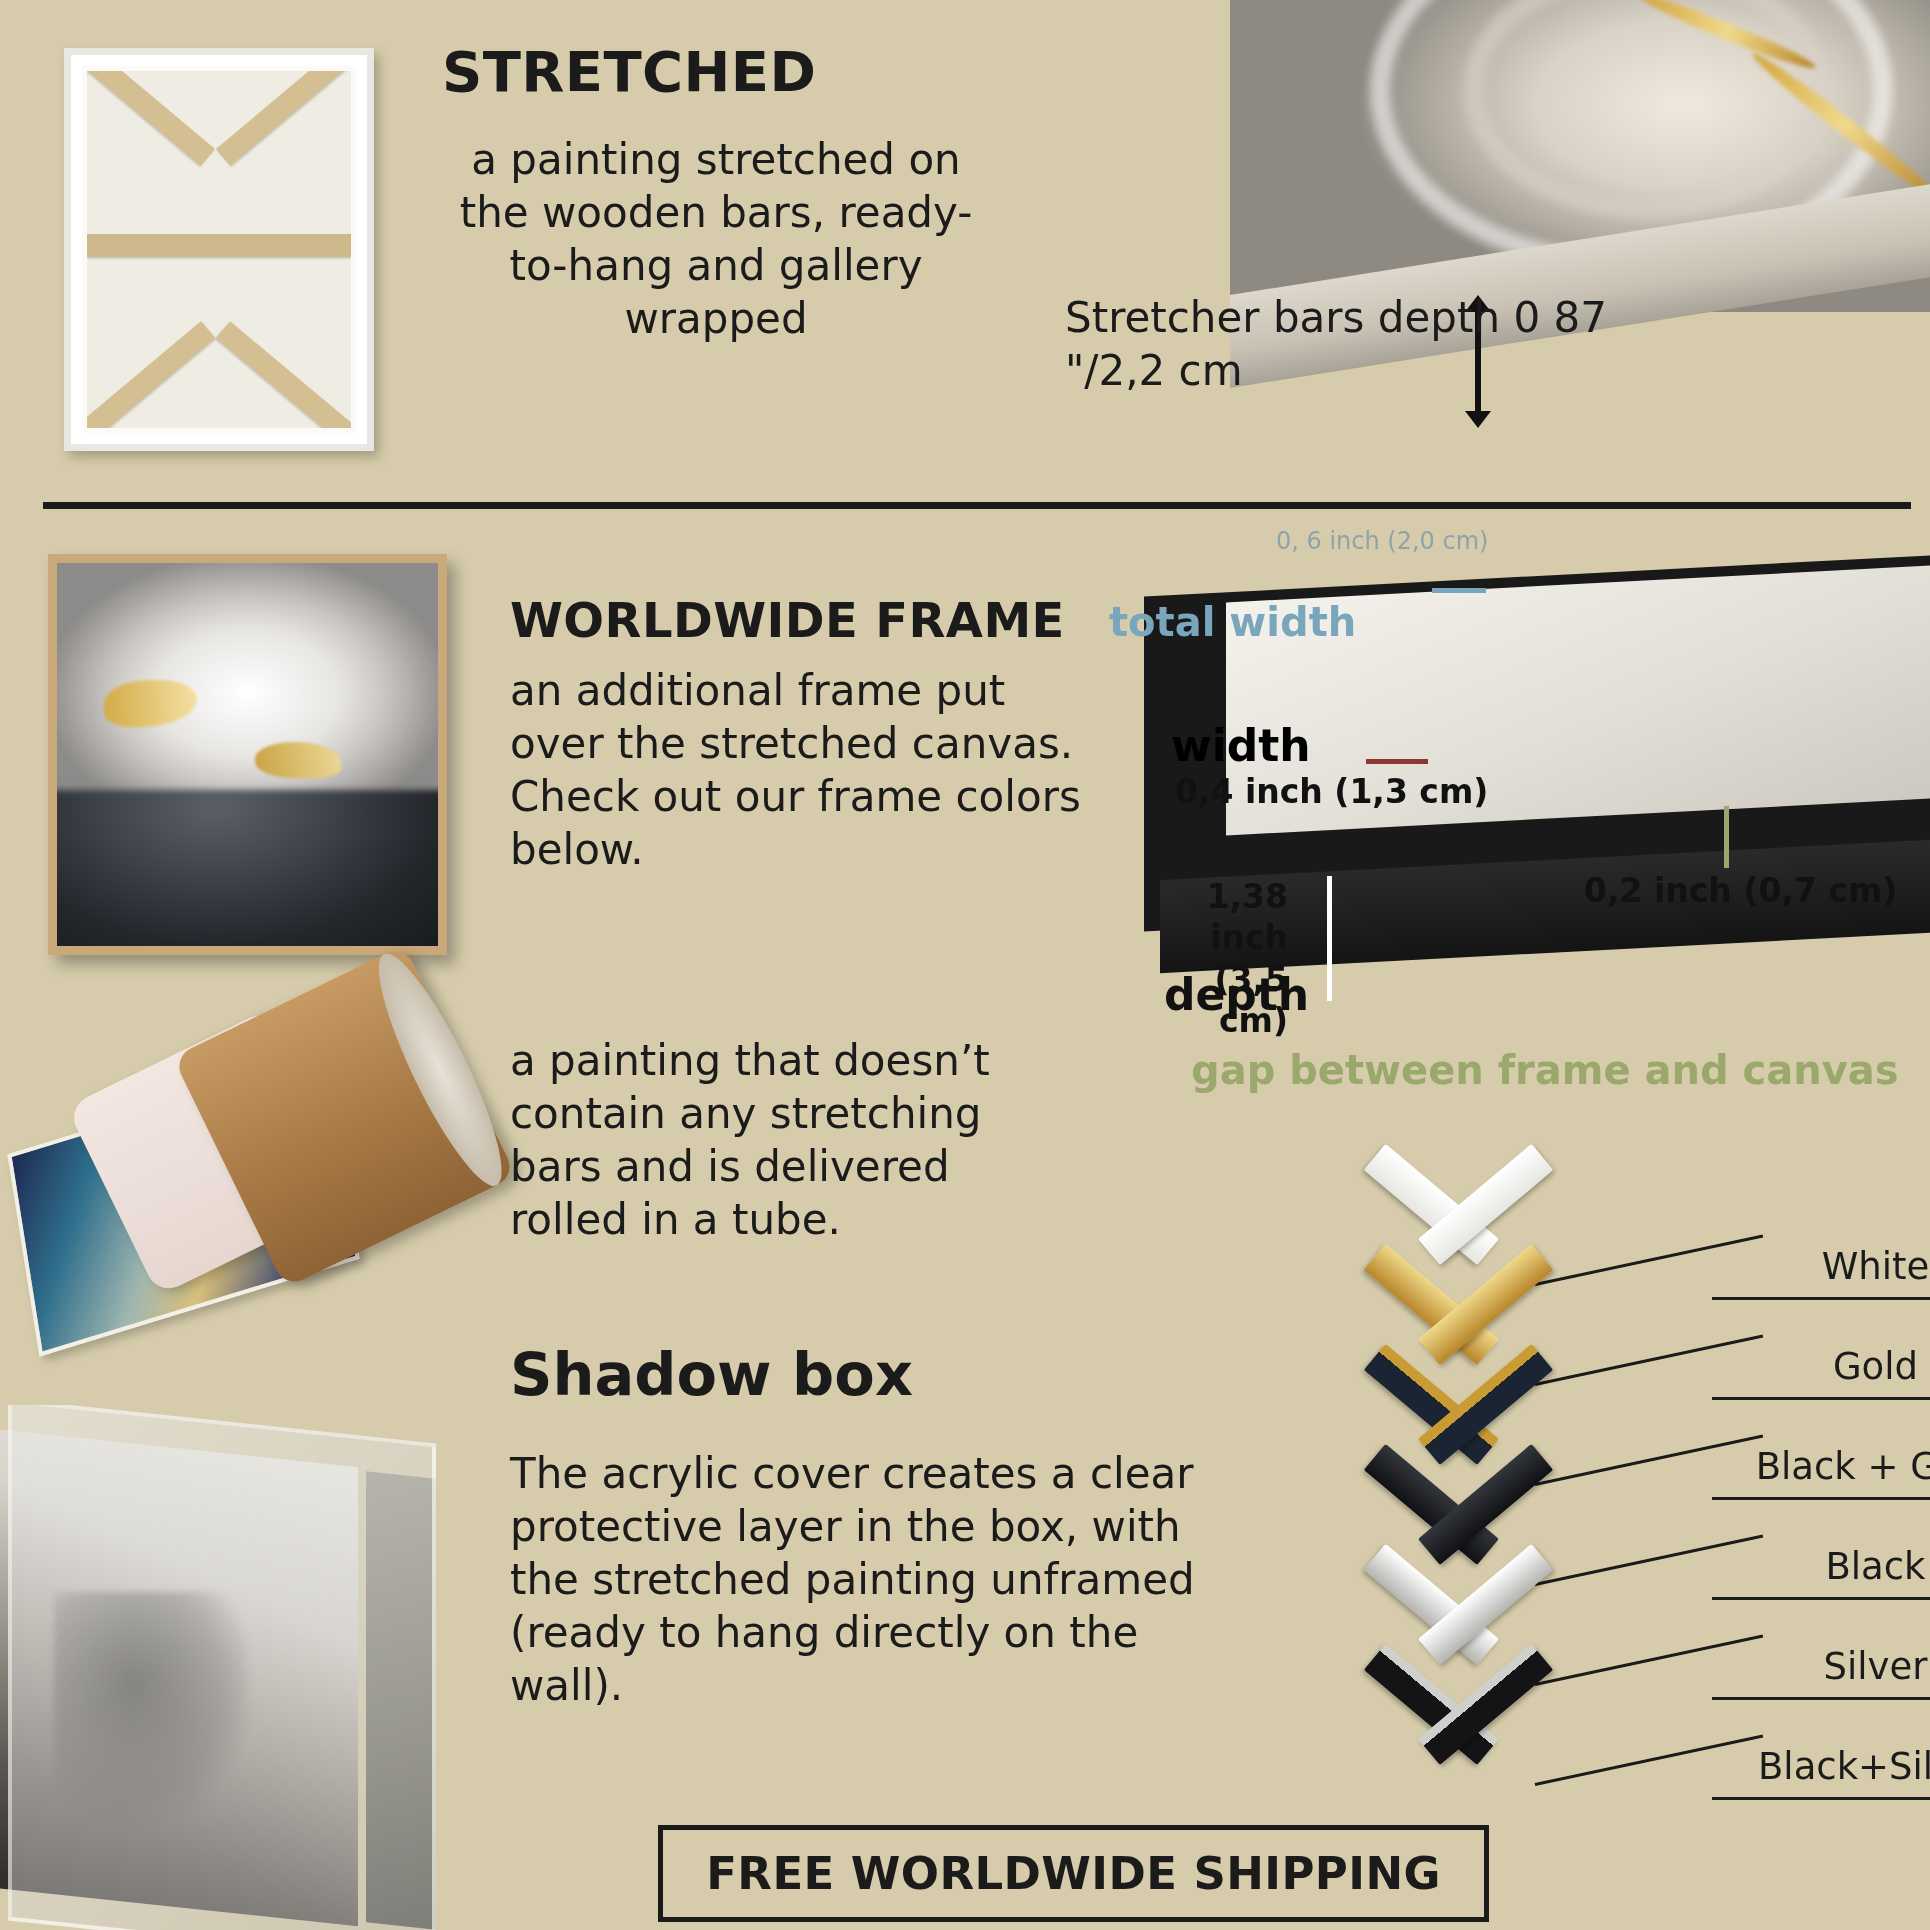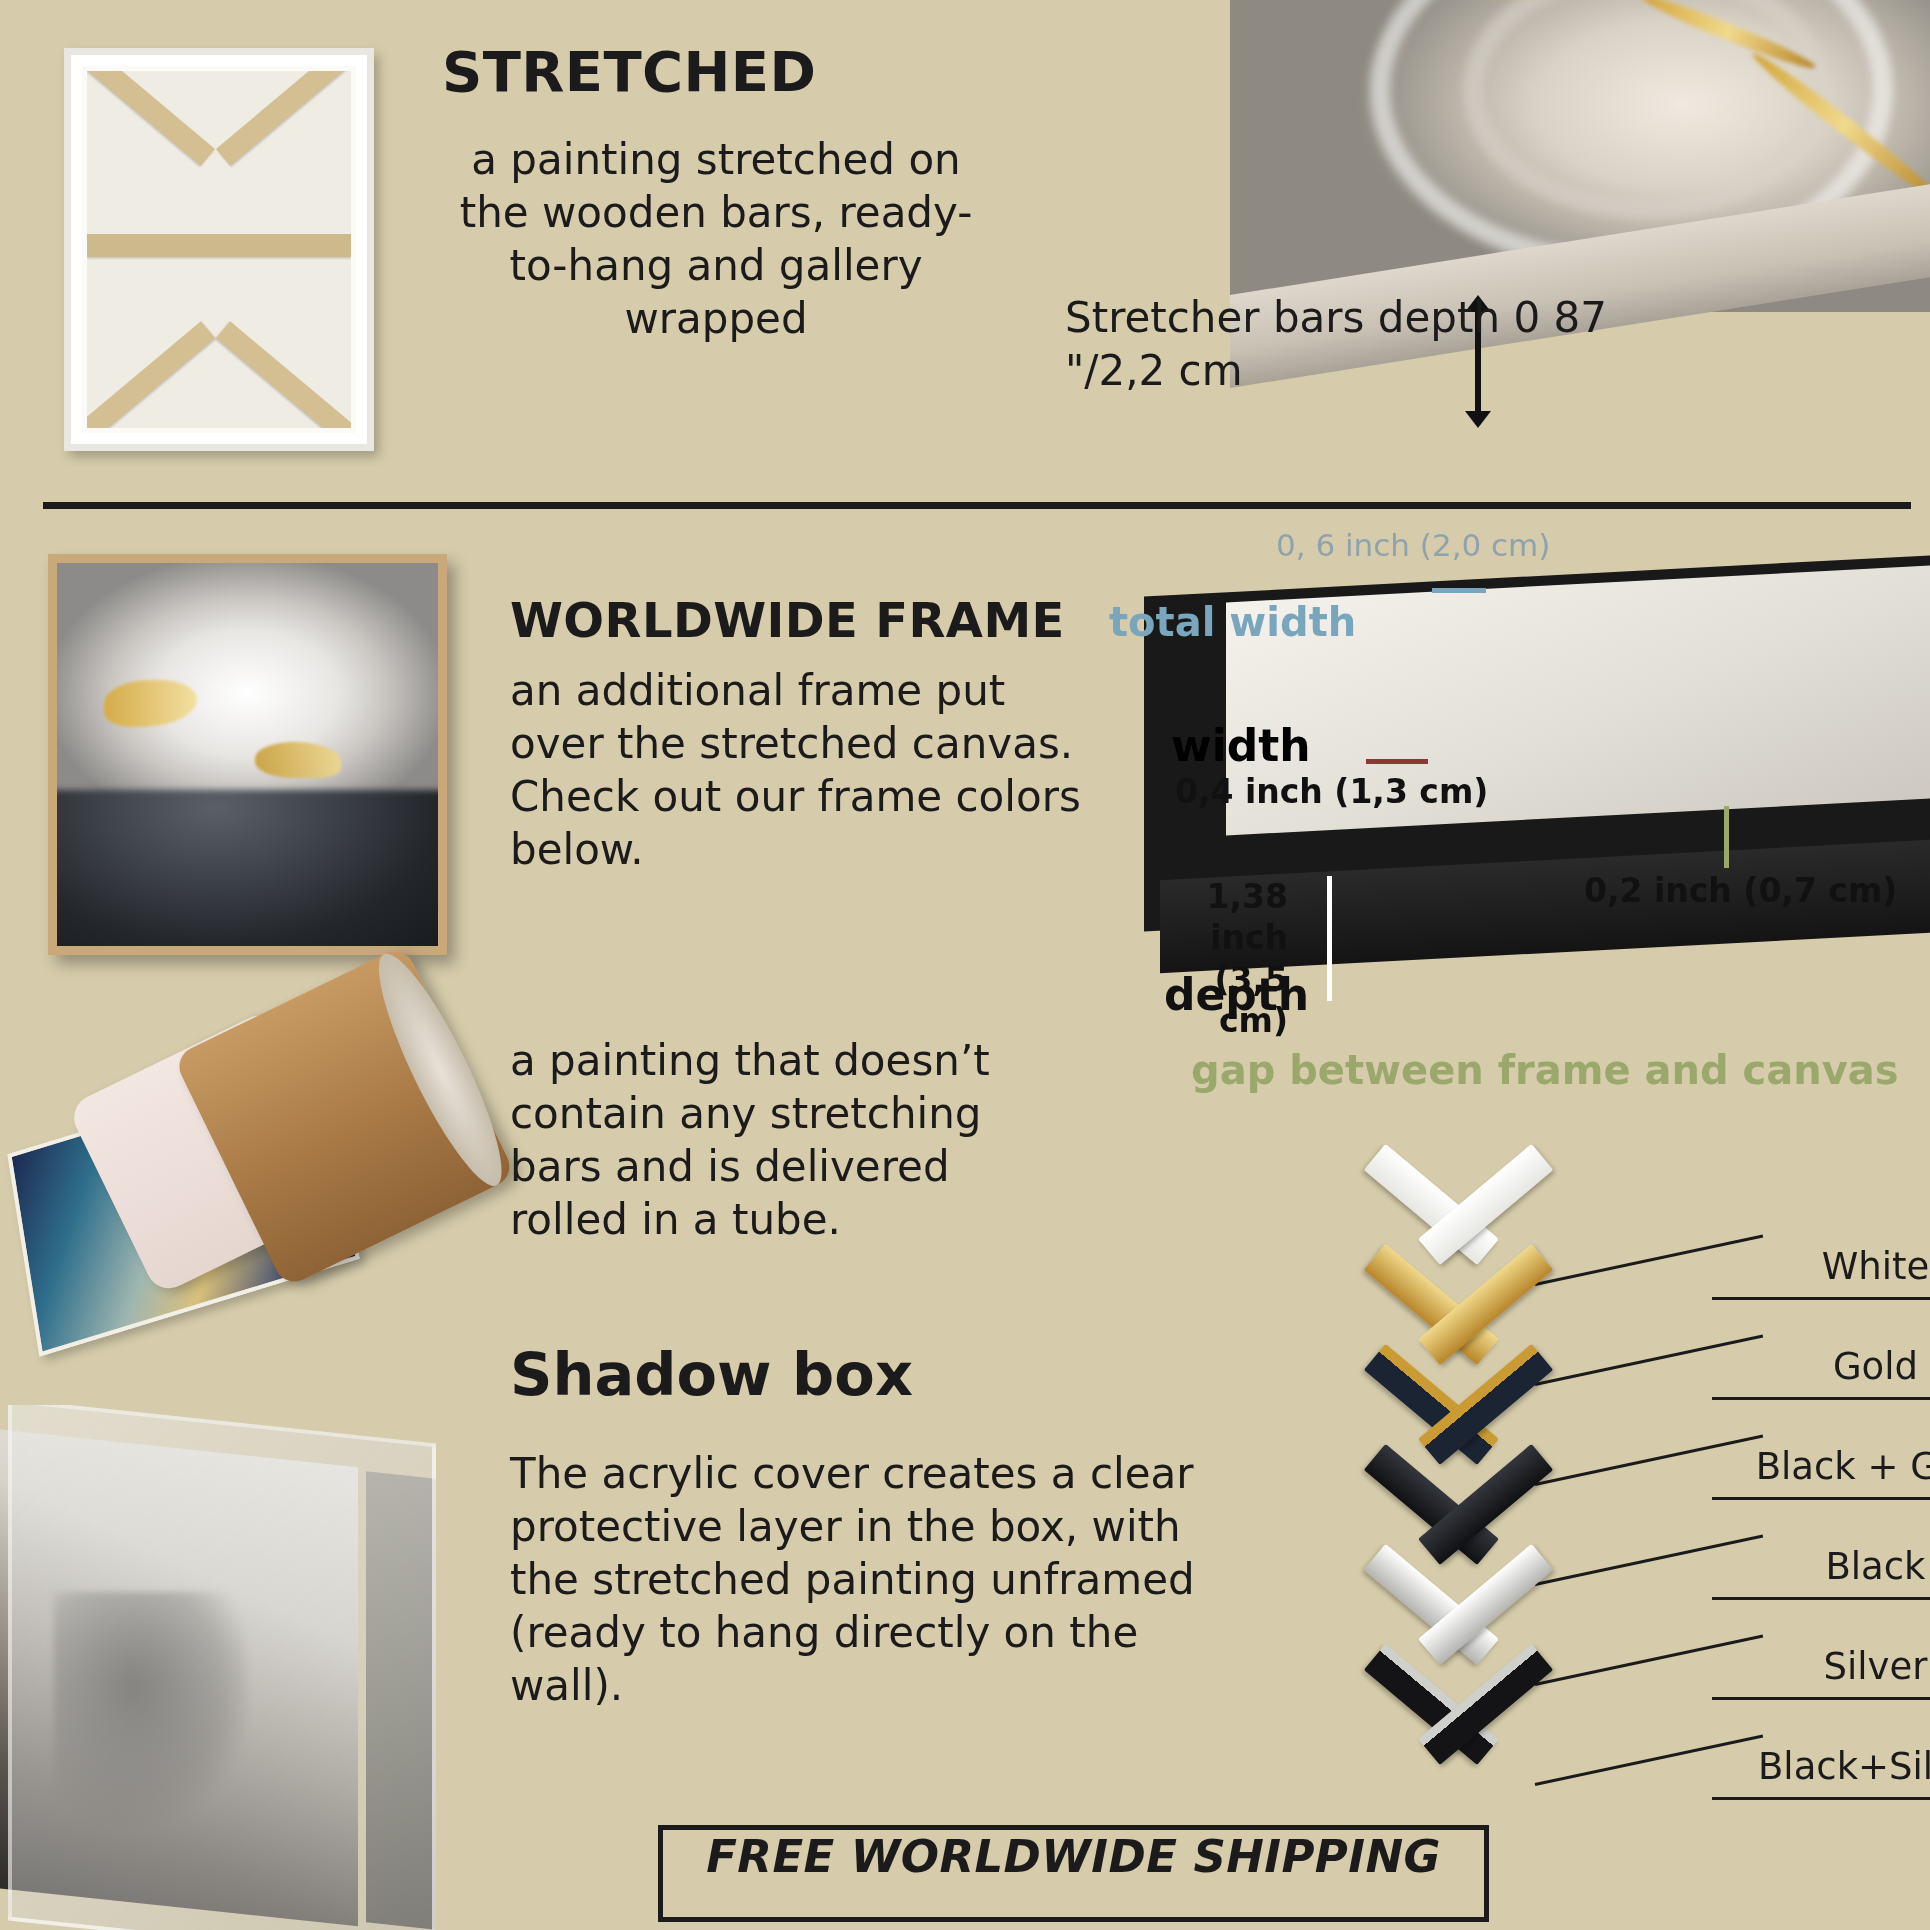--- a/index.html
+++ b/index.html
@@ -224,21 +224,21 @@
     left: 15.6px; top: 315px;
     width: 771px; height: 93px;
     background: linear-gradient(180deg, #2a2a2a, #141414);
     transform: skewY(-3deg);
   }
   .lbl-blue { color: #79a6bd; font-weight: 700; }
   .lbl-red  { color: #000000; font-weight: 700; }
   .lbl-dark { color: #111; font-weight: 700; }
   .lbl-green{ color: #9aa86b; font-weight: 700; }
 
-  #ff-totalwidth-val { left: 1276px; top: 526px; font-size: 31px; color: #8fa3ad; line-height: 1.25; }
+  #ff-totalwidth-val { left: 1276px; top: 526px; font-size: 24px; color: #8fa3ad; line-height: 1.25; }
   #ff-totalwidth-lbl { left: 1109px; top: 599px; font-size: 40px; }
   #ff-width-lbl { left: 1171px; top: 720px; font-size: 44px; }
   #ff-width-val { left: 1175px; top: 771px; font-size: 33px; line-height: 1.25; }
   #ff-depth-val { left: 1148px; top: 876px; font-size: 33px; line-height: 1.25; text-align: right; width: 140px;}
   #ff-depth-lbl { left: 1164px; top: 969px; font-size: 44px; }
   #ff-gap-val   { left: 1584px; top: 870px; font-size: 33px; line-height: 1.25; }
   #ff-gap-lbl   { left: 1191px; top: 1047px; font-size: 40px; }
 
   
   #unstretched-title { left: 510px; top: 953px; }
@@ -371,26 +371,25 @@
   }
 
   
   .shipping {
     left: 658px;
     top: 1825px;
     width: 821px;
     height: 87px;
     border: 5.4px solid #1b1b1b;
     display: flex;
-    align-items: flex-start;
+    align-items: center;
     justify-content: center;
     font-size: 45px;
     font-weight: 700;
     letter-spacing: 0.4px;
-    font-style: italic;
   }
 </style>
 </head>
 <body>
 
 <div class="page">
 
   <div class="abs canvas-back">
     <div class="inner">
       <div class="bar h" style="top:163px;"></div>

